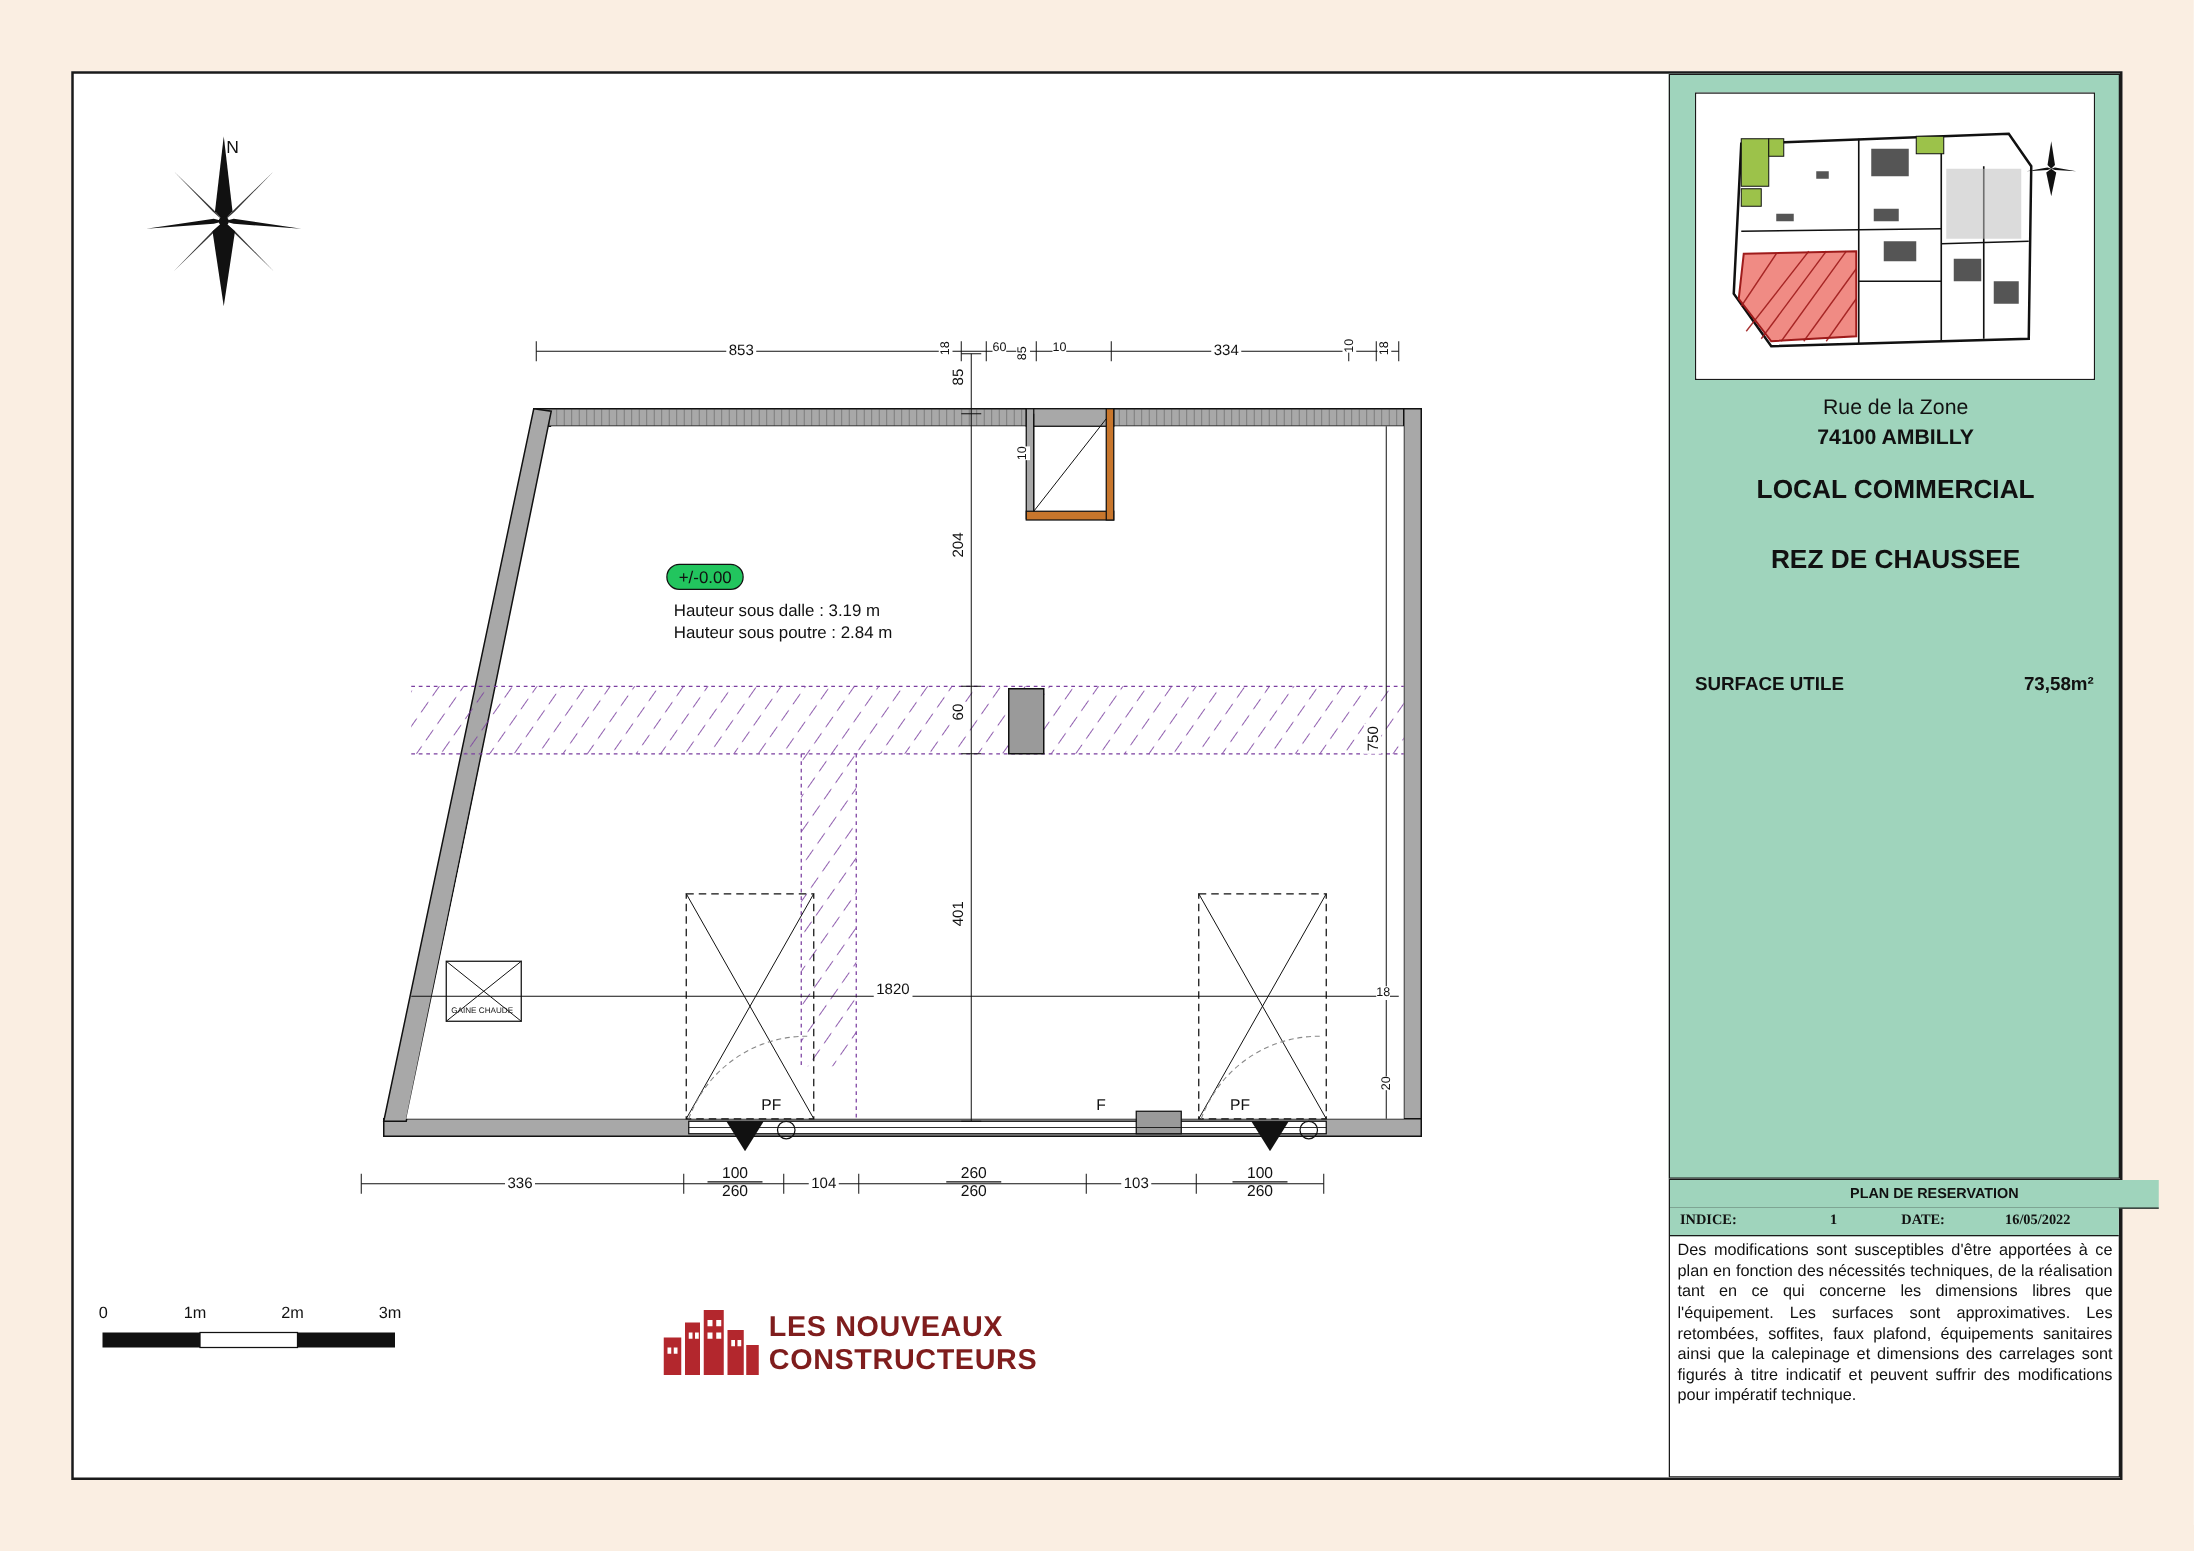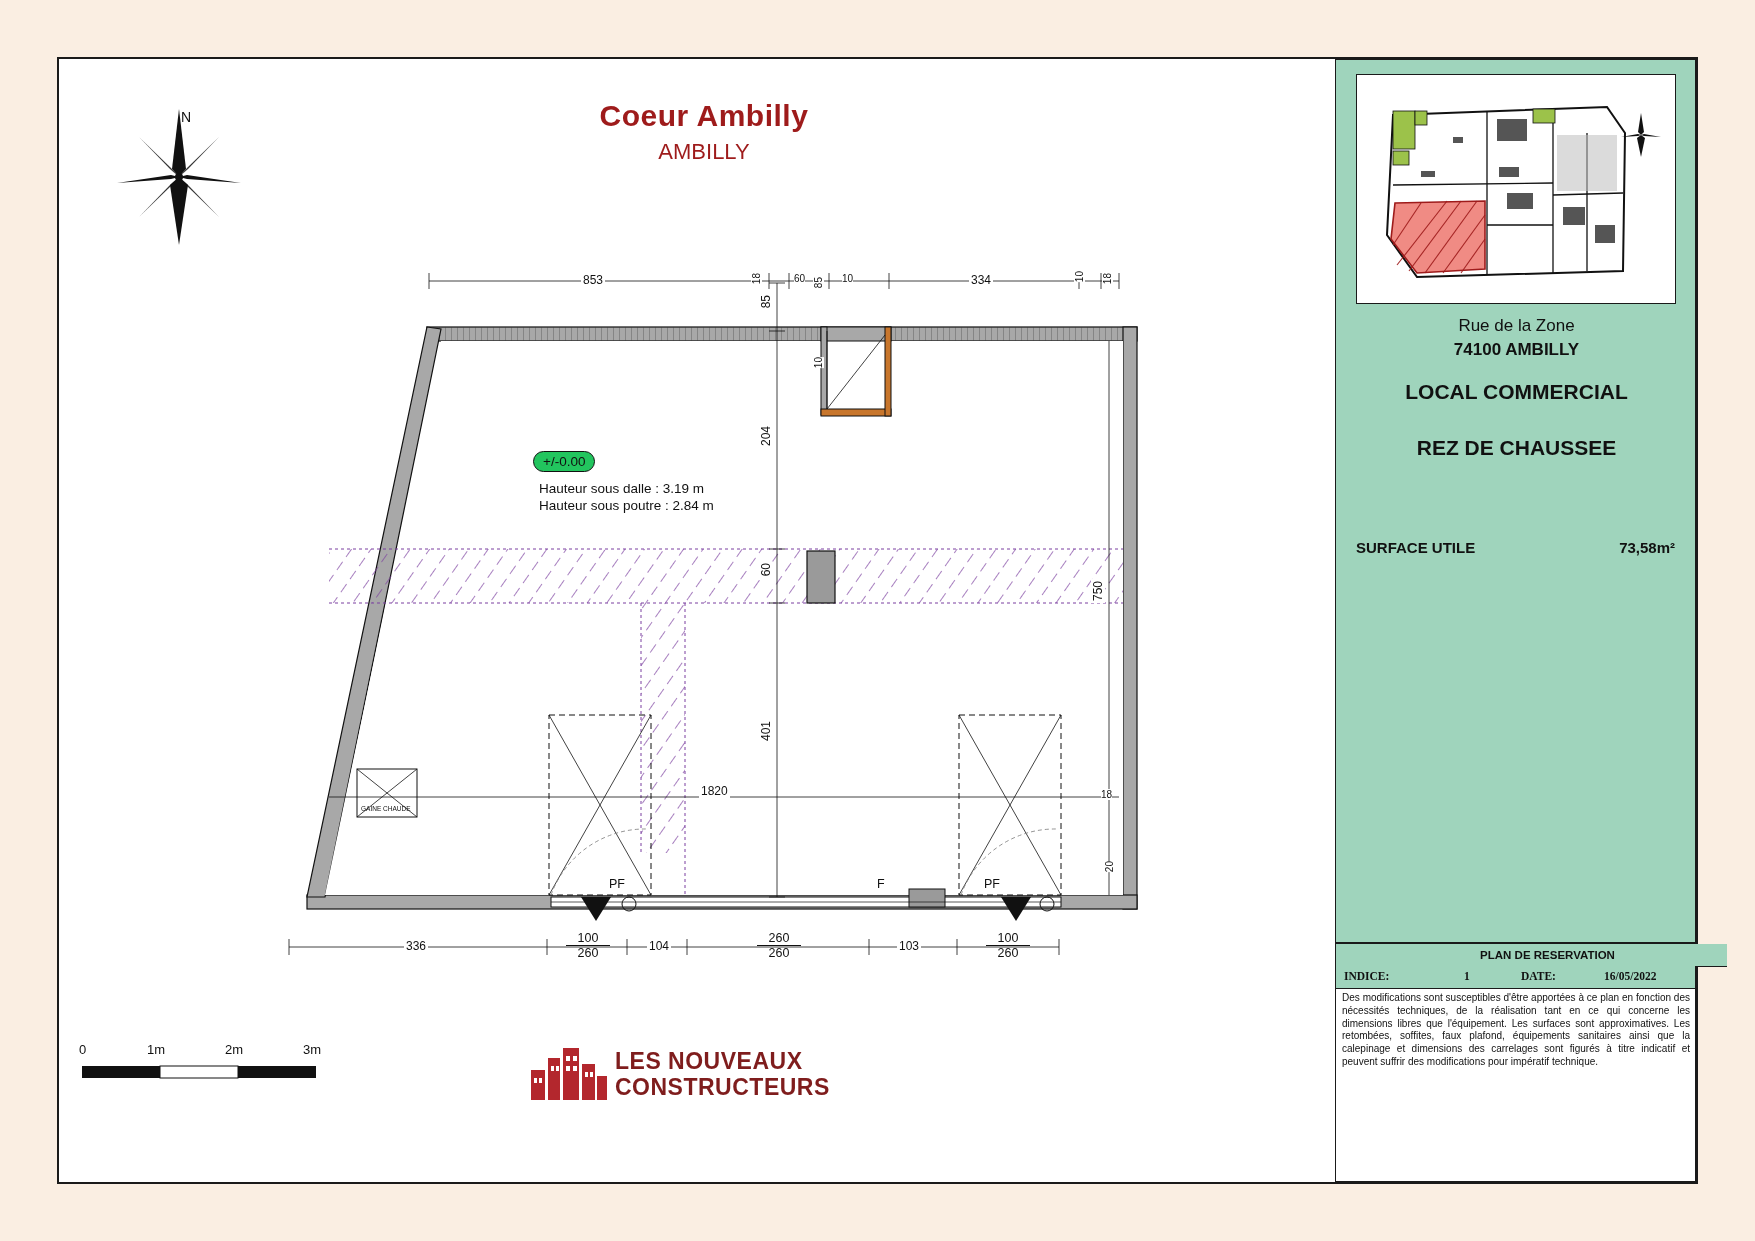--- a/index.html
+++ b/index.html
@@ -96,21 +96,21 @@
     background:#9fd4bc; border-bottom:1px solid #1a1a1a;
     font-size:11.5px; font-weight:bold; color:#111;
   }
   #indice-row span { position:absolute; top:4px;font-family:Liberation Serif, serif; }
   #ind-l { left:8px; }
   #ind-v { left:128px; }
   #date-l { left:185px; }
   #date-v { left:268px; }
   #legal {
     position:absolute; left:6px; top:48px; width:348px;
-    font-size:10px; line-height:1.28; color:#111; text-align:justify;
+    font-size:13px; line-height:1.28; color:#111; text-align:justify;
   }
 </style>
 </head>
 <body>
 
 <div id="sheet">
 
   <div id="compass">
     <svg width="160" height="160" viewBox="0 0 160 160">
       <g transform="translate(80,88)">
@@ -121,22 +121,20 @@
         <path d="M-40,-40 L-8,-9 L0,0 L-9,-8 Z" fill="#111" opacity="0.85"></path>
         <path d="M40,40 L9,8 L0,0 L8,9 Z" fill="#111" opacity="0.85"></path>
         <path d="M40,-40 L9,-8 L0,0 L8,-9 Z" fill="#111" opacity="0.85"></path>
         <path d="M-40,40 L-9,8 L0,0 L-8,9 Z" fill="#111" opacity="0.85"></path>
         <circle cx="0" cy="0" r="4" fill="#111"></circle>
         <text x="2" y="-55" font-size="14" font-family="Liberation Sans, sans-serif" fill="#111">N</text>
       </g>
     </svg>
   </div>
 
-  <div id="proj-title">Coeur Ambilly</div>
-  <div id="proj-sub">AMBILLY</div>
 
   <div id="plan">
     <svg width="1000" height="730" viewBox="0 0 1000 730">
       <defs>
         <pattern id="hatchPurple" width="16" height="16" patternTransform="rotate(35)" patternUnits="userSpaceOnUse">
           <line x1="0" y1="0" x2="0" y2="16" stroke="#7b3fa0" stroke-width="1.4" stroke-dasharray="9 6"></line>
         </pattern>
         <pattern id="hatchWallTop" width="6" height="14" patternUnits="userSpaceOnUse">
           <line x1="0" y1="0" x2="0" y2="14" stroke="#333" stroke-width="0.8"></line>
         </pattern>

